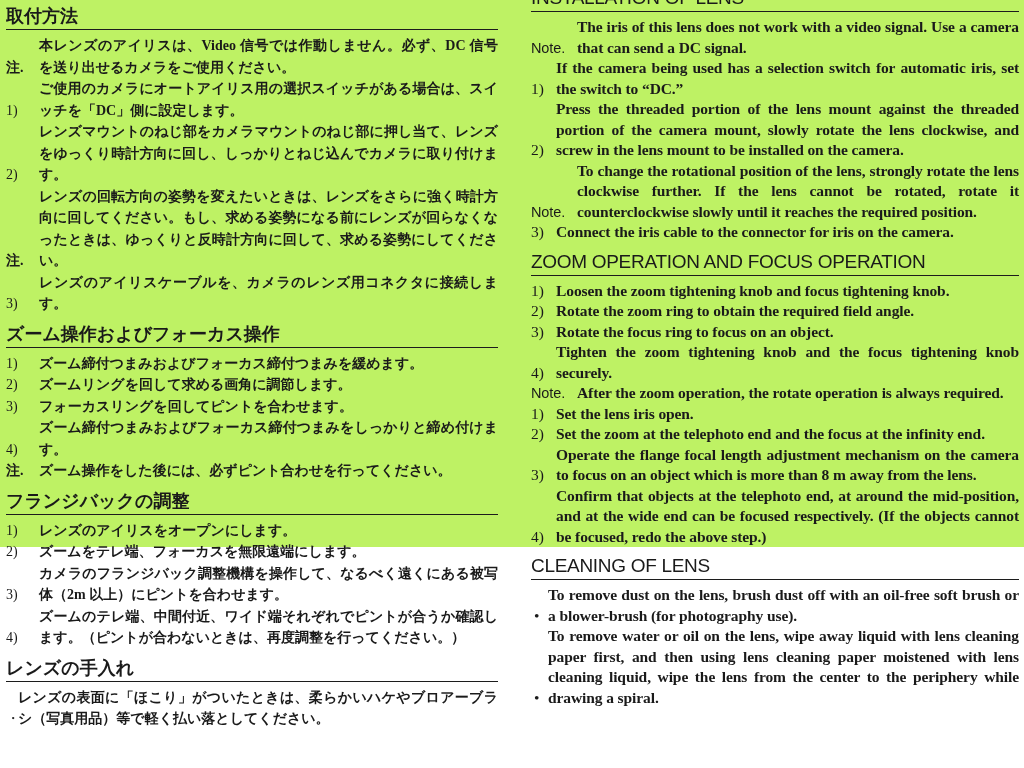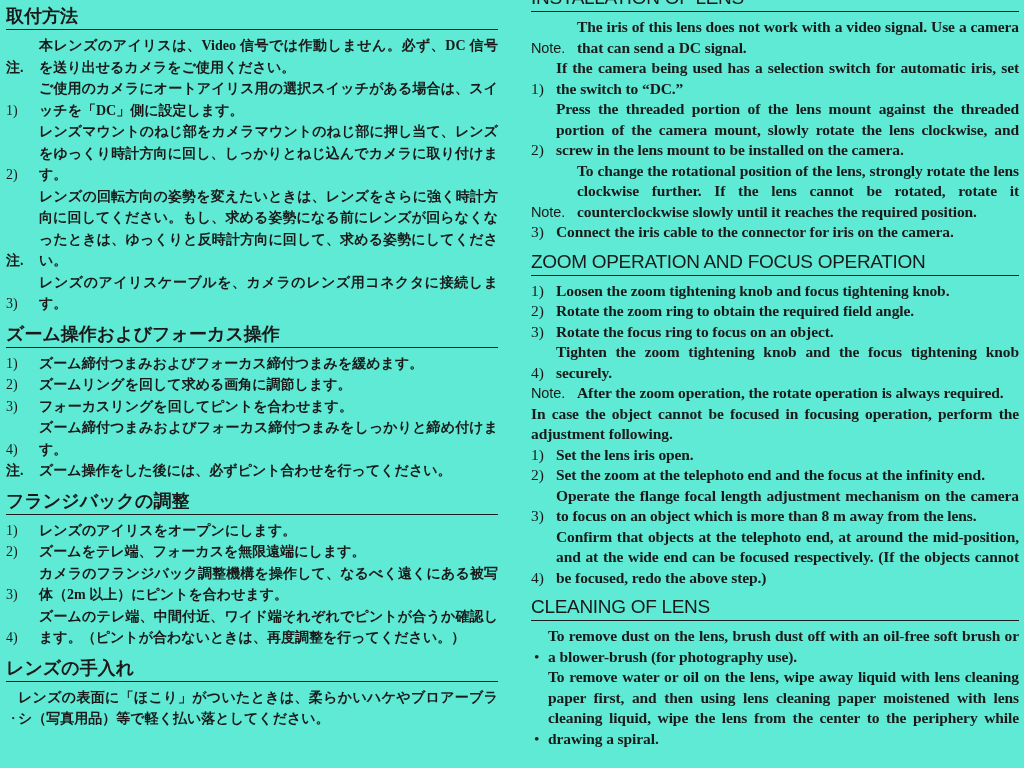--- a/index.html
+++ b/index.html
@@ -1,20 +1,20 @@
 <!DOCTYPE html>
 <html><head>
 <meta charset="utf-8">
 <style>
   * { box-sizing: border-box; margin: 0; padding: 0; }
   html, body { width: 1024px; height: 768px; }
   body { background: #ffffff; overflow: hidden; }
   .page {
-    position: relative; width: 1024px; height: 768px;
-    background: #5eead4; color: #1a1a1a;
+    position: relative; width: 1024px; height: 547px;
+    background: #bef264; color: #1a1a1a;
   }
   .col { position: absolute; top: 0; }
   .col-jp { left: 6px;  width: 492px; padding-top: 5px; }
   .col-en { left: 531px; width: 488px; }
 
   .sec-heading {
     border-bottom: 1.7px solid #1c1c1c;
     padding-bottom: 2px; line-height: 22px;
     margin-top: 8px; margin-bottom: 5px;
     white-space: nowrap; overflow: hidden;
@@ -186,23 +186,20 @@
         <span class="marker">4)</span>
         <div class="text">Tighten the zoom tightening knob and the focus tightening knob securely.</div>
       </div>
       <div class="item item-note">
         <span class="marker">Note.</span>
         <div class="text">After the zoom operation, the rotate operation is always required.</div>
       </div>
     </section>
 
     <section class="section">
-      <div class="item item-para">
-        <div class="text">In case the object cannot be focused in focusing operation, perform the adjustment following.</div>
-      </div>
       <div class="item item-step">
         <span class="marker">1)</span>
         <div class="text">Set the lens iris open.</div>
       </div>
       <div class="item item-step">
         <span class="marker">2)</span>
         <div class="text">Set the zoom at the telephoto end and the focus at the infinity end.</div>
       </div>
       <div class="item item-step">
         <span class="marker">3)</span>

